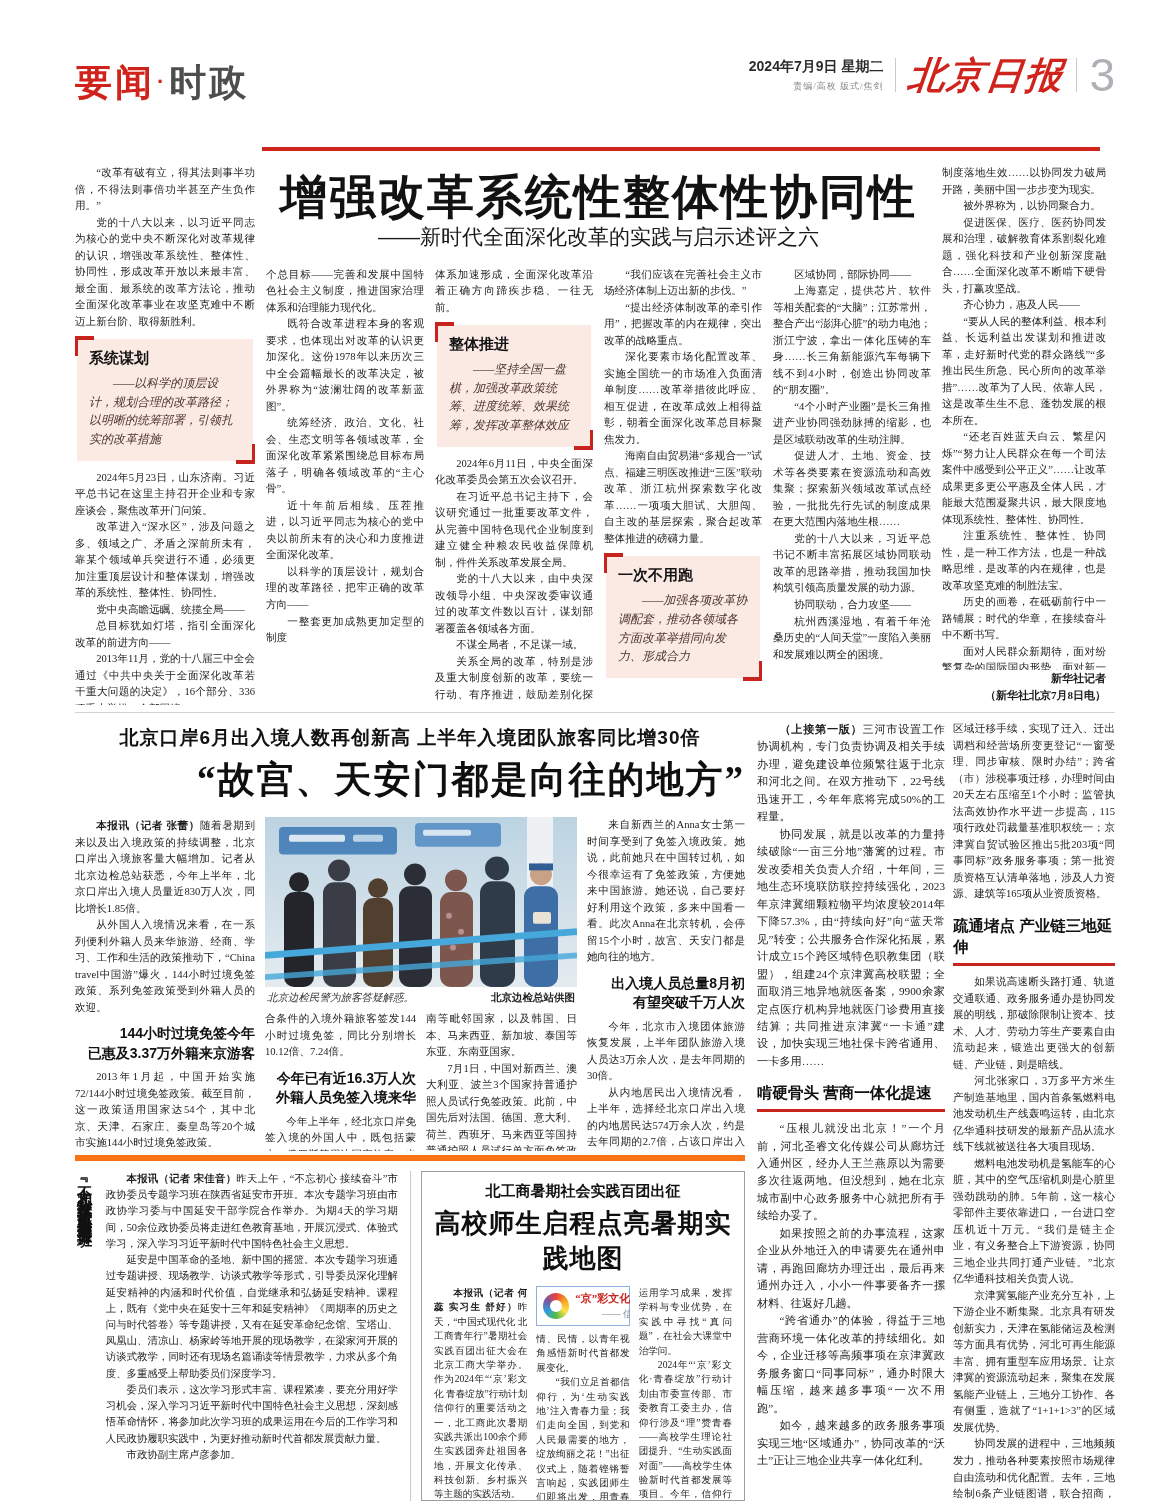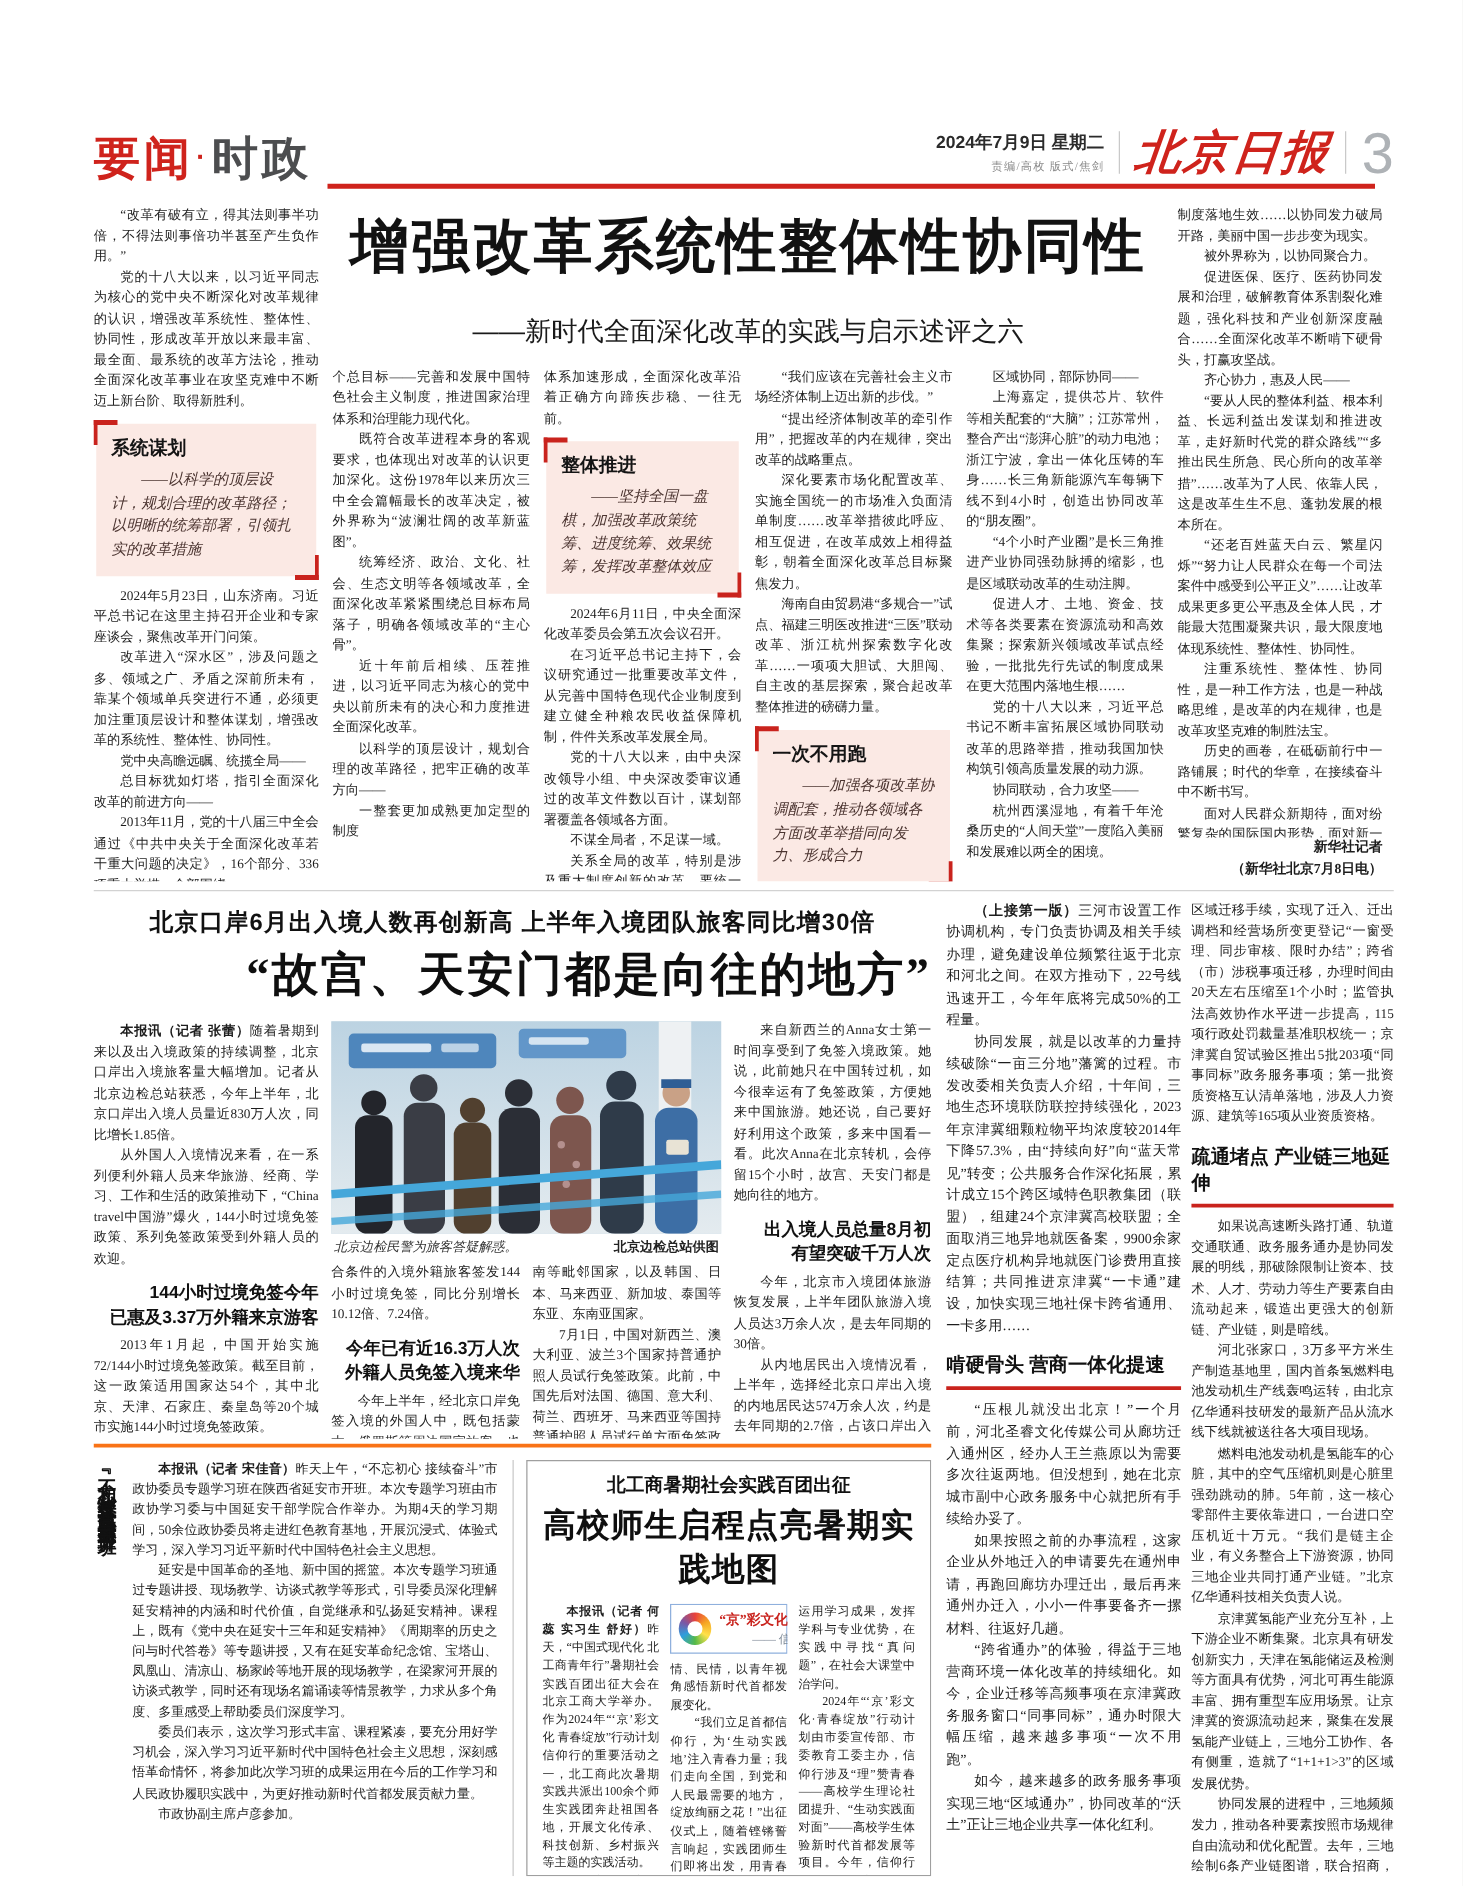--- a/index.html
+++ b/index.html
@@ -1,21 +1,21 @@
 <!DOCTYPE html>
 <html><head>
 <meta charset="utf-8">
 <style>
   *{margin:0;padding:0;box-sizing:border-box}
   html,body{background:#f3f3f1}
   body{width:1170px;height:1509px;position:relative;font-family:"Liberation Serif","DejaVu Serif",serif;color:#1c1c1c}
   .page{position:absolute;inset:0;background:#fff;overflow:hidden}
 
   
-  .hd{position:absolute;left:75px;top:63px;width:1040px;height:82px;display:flex;justify-content:space-between;align-items:flex-end}
+  .hd{position:absolute;left:75px;top:46px;width:1040px;height:82px;display:flex;justify-content:space-between;align-items:flex-start}
   .section-label{font-family:"Liberation Sans","DejaVu Sans",sans-serif;font-weight:900;font-size:37px;letter-spacing:3px;line-height:1;padding-top:18px}
   .section-label .red{color:#cf231c}
   .section-label .dot{color:#cf231c;font-size:22px;vertical-align:6px;margin:0 2px}
   .section-label .grey{color:#4c4d4f}
   .hd-right{display:flex;align-items:center;gap:12px;padding-top:6px}
   .dateblk{text-align:right}
   .date{font-family:"Liberation Sans","DejaVu Sans",sans-serif;font-weight:700;font-size:14px;color:#2b2b2b}
   .eds{font-size:9px;color:#8a8a8a;margin-top:4px;letter-spacing:1px}
   .vline{width:1px;height:34px;background:#c9c9c9}
   .masthead{font-weight:700;font-style:italic;font-size:37px;color:#cf231c;letter-spacing:2px;transform:skewX(-6deg);line-height:1}
@@ -39,26 +39,26 @@
   .pb-body{font-style:italic;font-size:12px;line-height:1.55;color:#4b3430;text-indent:2em}
 
   
   .main-grid{position:absolute;left:75px;top:165px;width:1040px;height:540px;display:grid;grid-template-columns:180px 158px 158px 158px 158px 164px;grid-template-rows:auto 1fr;column-gap:11px}
   .m-colL{grid-area:1/1/3/2}
   .m-hblock{grid-area:1/2/2/6;padding:6px 0 16px}
   .m-c1{grid-area:2/2/3/3}.m-c2{grid-area:2/3/3/4}.m-c3{grid-area:2/4/3/5}.m-c4{grid-area:2/5/3/6}
   .m-colR{grid-area:1/6/3/7;display:flex;flex-direction:column}
   .m-colR .fill{flex:1;overflow:hidden}
   .mh1{font-family:"Liberation Sans","DejaVu Sans",sans-serif;font-weight:900;font-size:47px;line-height:1.1;letter-spacing:2px;text-align:center;color:#121212}
-  .mh2{font-family:"Liberation Sans","DejaVu Sans",sans-serif;font-weight:500;font-size:21px;text-align:center;margin-top:28px;color:#1a1a1a}
+  .mh2{font-family:"Liberation Sans","DejaVu Sans",sans-serif;font-weight:500;font-size:21px;text-align:center;margin-top:0;color:#1a1a1a}
 
   
   .lower{position:absolute;left:75px;top:712px;width:1040px;height:789px;border-top:1px solid #d2d2d2;padding-top:8px;display:grid;grid-template-columns:670px 192px 162px;grid-template-rows:434px 1fr;column-gap:8px}
   .visit{grid-area:1/1/2/2;overflow:hidden}
-  .bottomrow{grid-area:2/1/3/2;display:flex;gap:10px;border-top:3px solid #f97316;padding-top:10px;overflow:hidden}
+  .bottomrow{grid-area:2/1/3/2;display:flex;gap:10px;border-top:6px solid #f97316;padding-top:10px;overflow:hidden}
   .jjj-colA{grid-area:1/2/3/3;overflow:hidden;padding-left:4px}
   .jjj-colB{grid-area:1/3/3/4;overflow:hidden}
   .jjj-colA .p{font-size:11.2px}
 
   
   .visit-kicker{font-family:"Liberation Sans","DejaVu Sans",sans-serif;font-weight:700;font-size:19px;text-align:center;letter-spacing:1px;margin:4px 0 2px;color:#111}
   .visit-headline{font-weight:900;font-size:37px;letter-spacing:2px;text-align:right;margin:4px 0 12px;color:#0f0f0f}
   .visit-cols{display:flex;gap:10px;height:330px}
   .v-colL{width:180px;overflow:hidden}
   .v-mid{width:312px}

